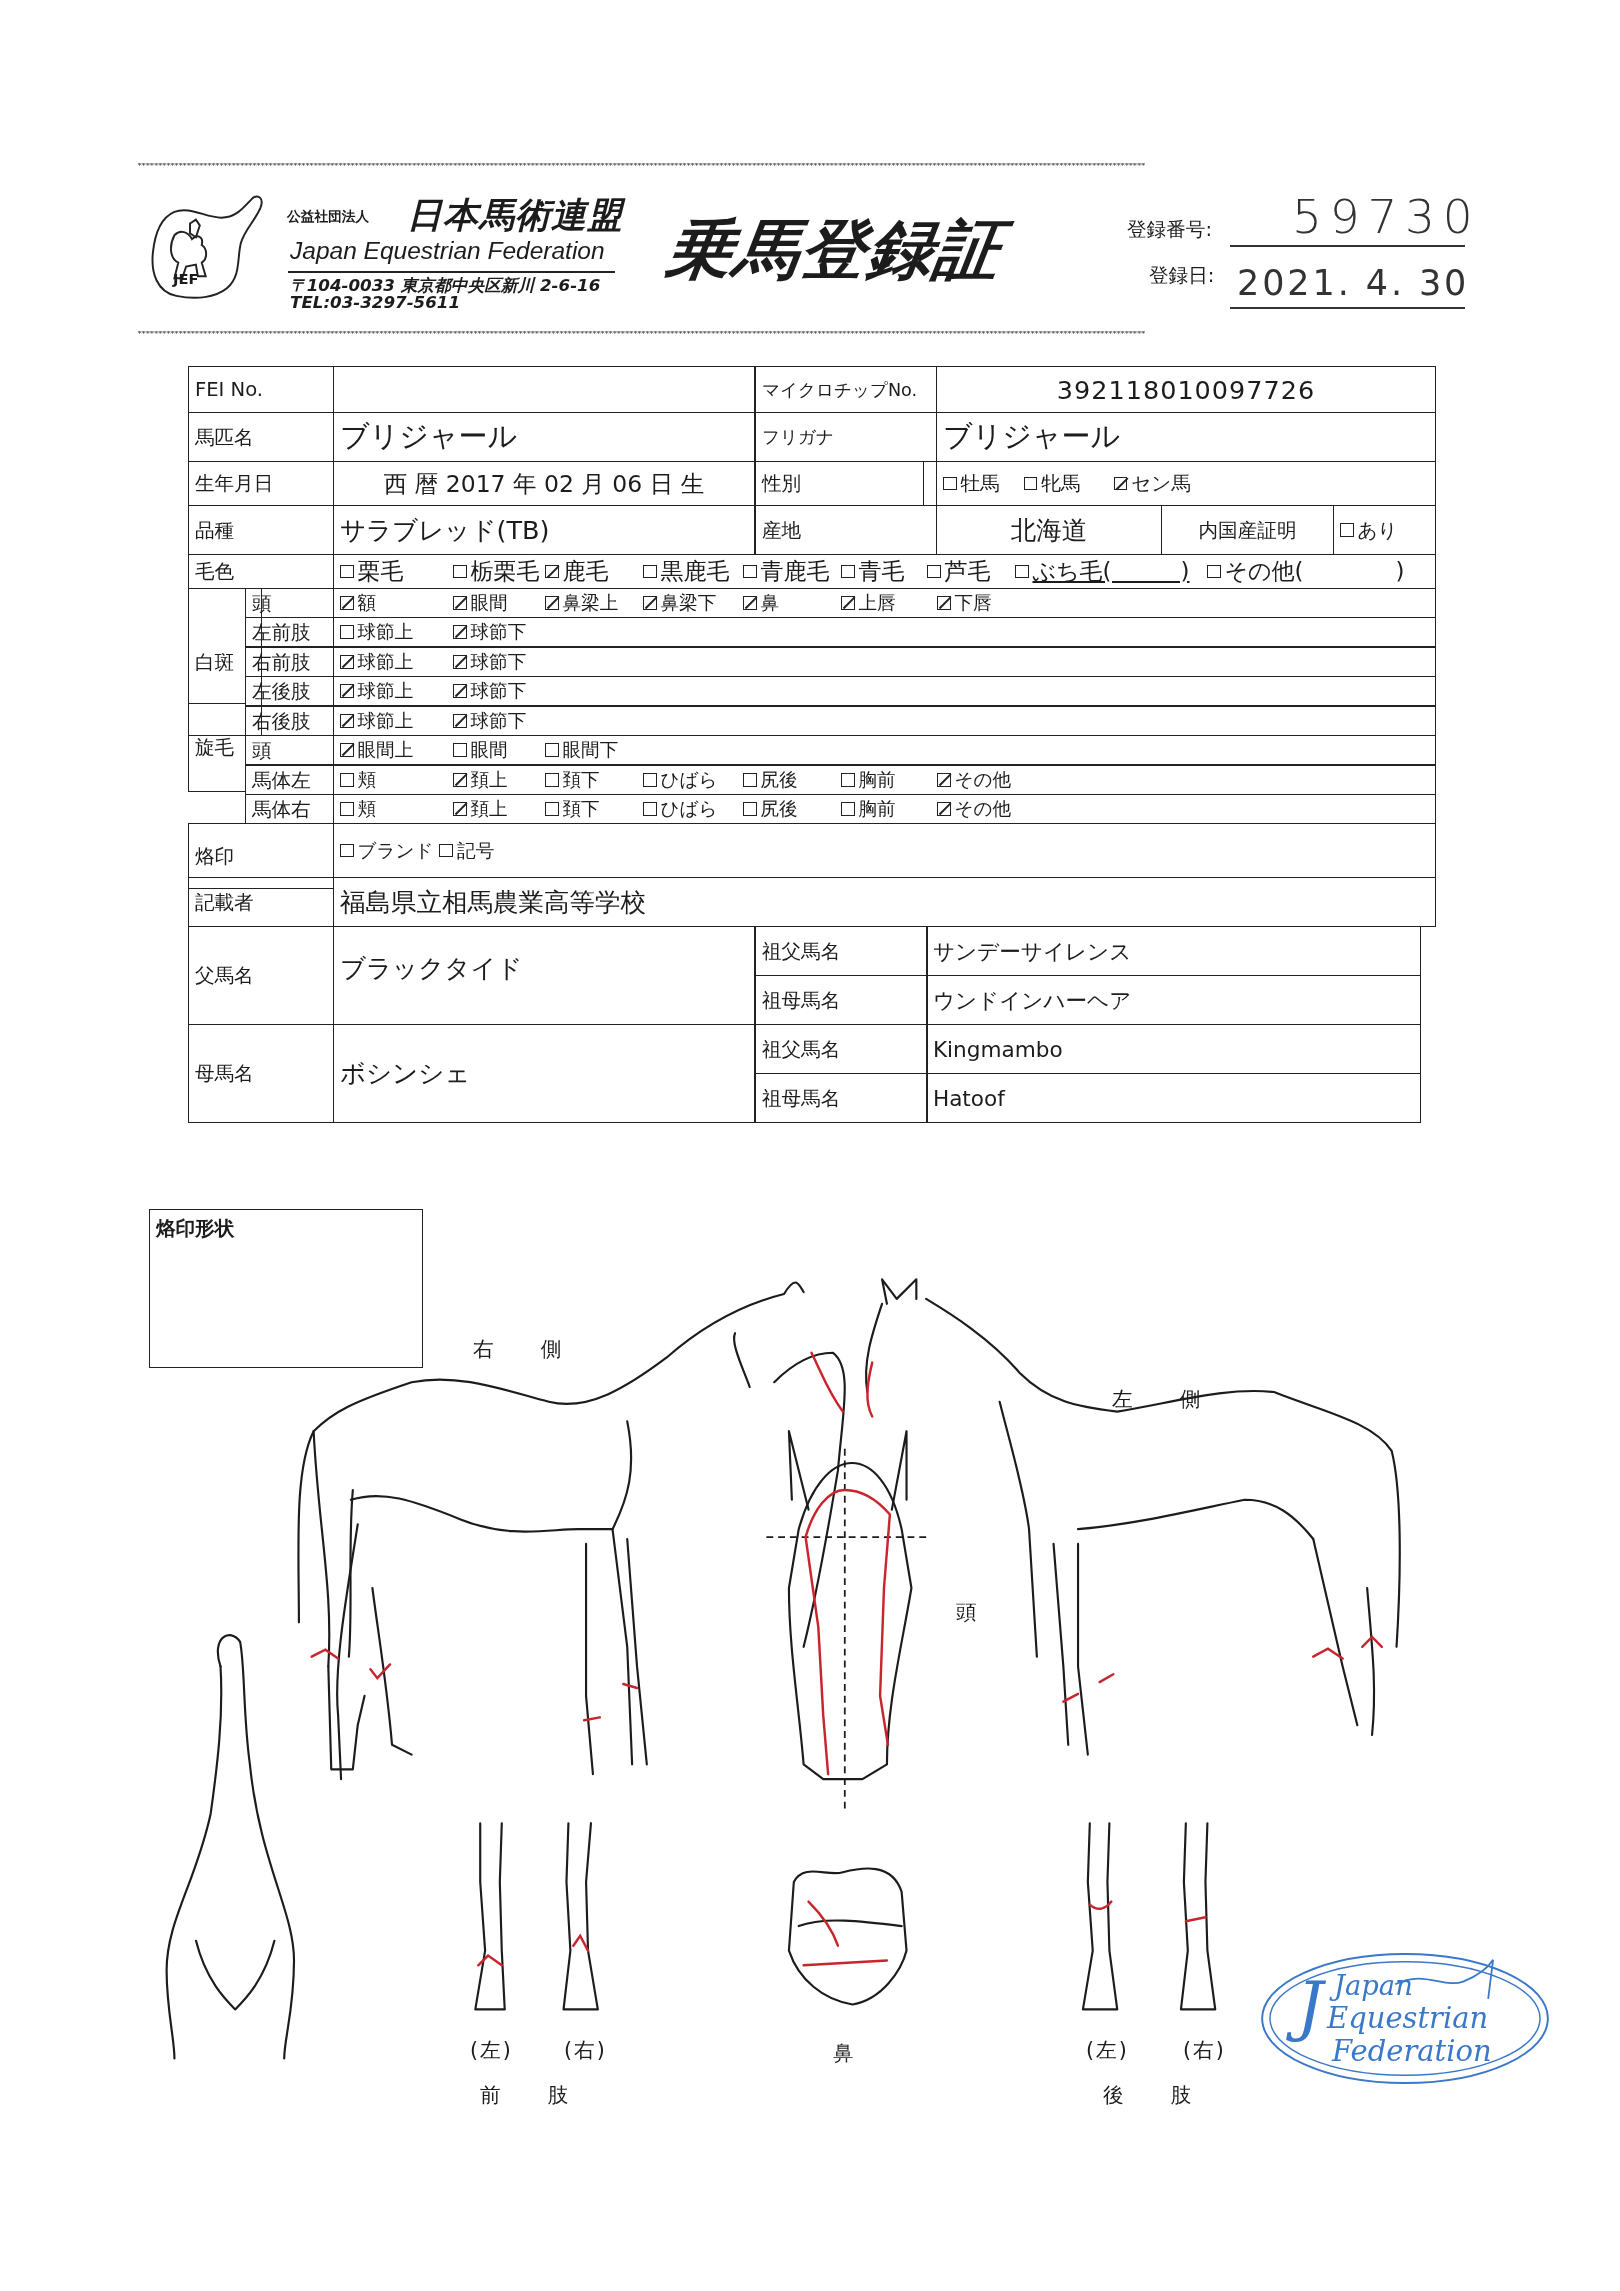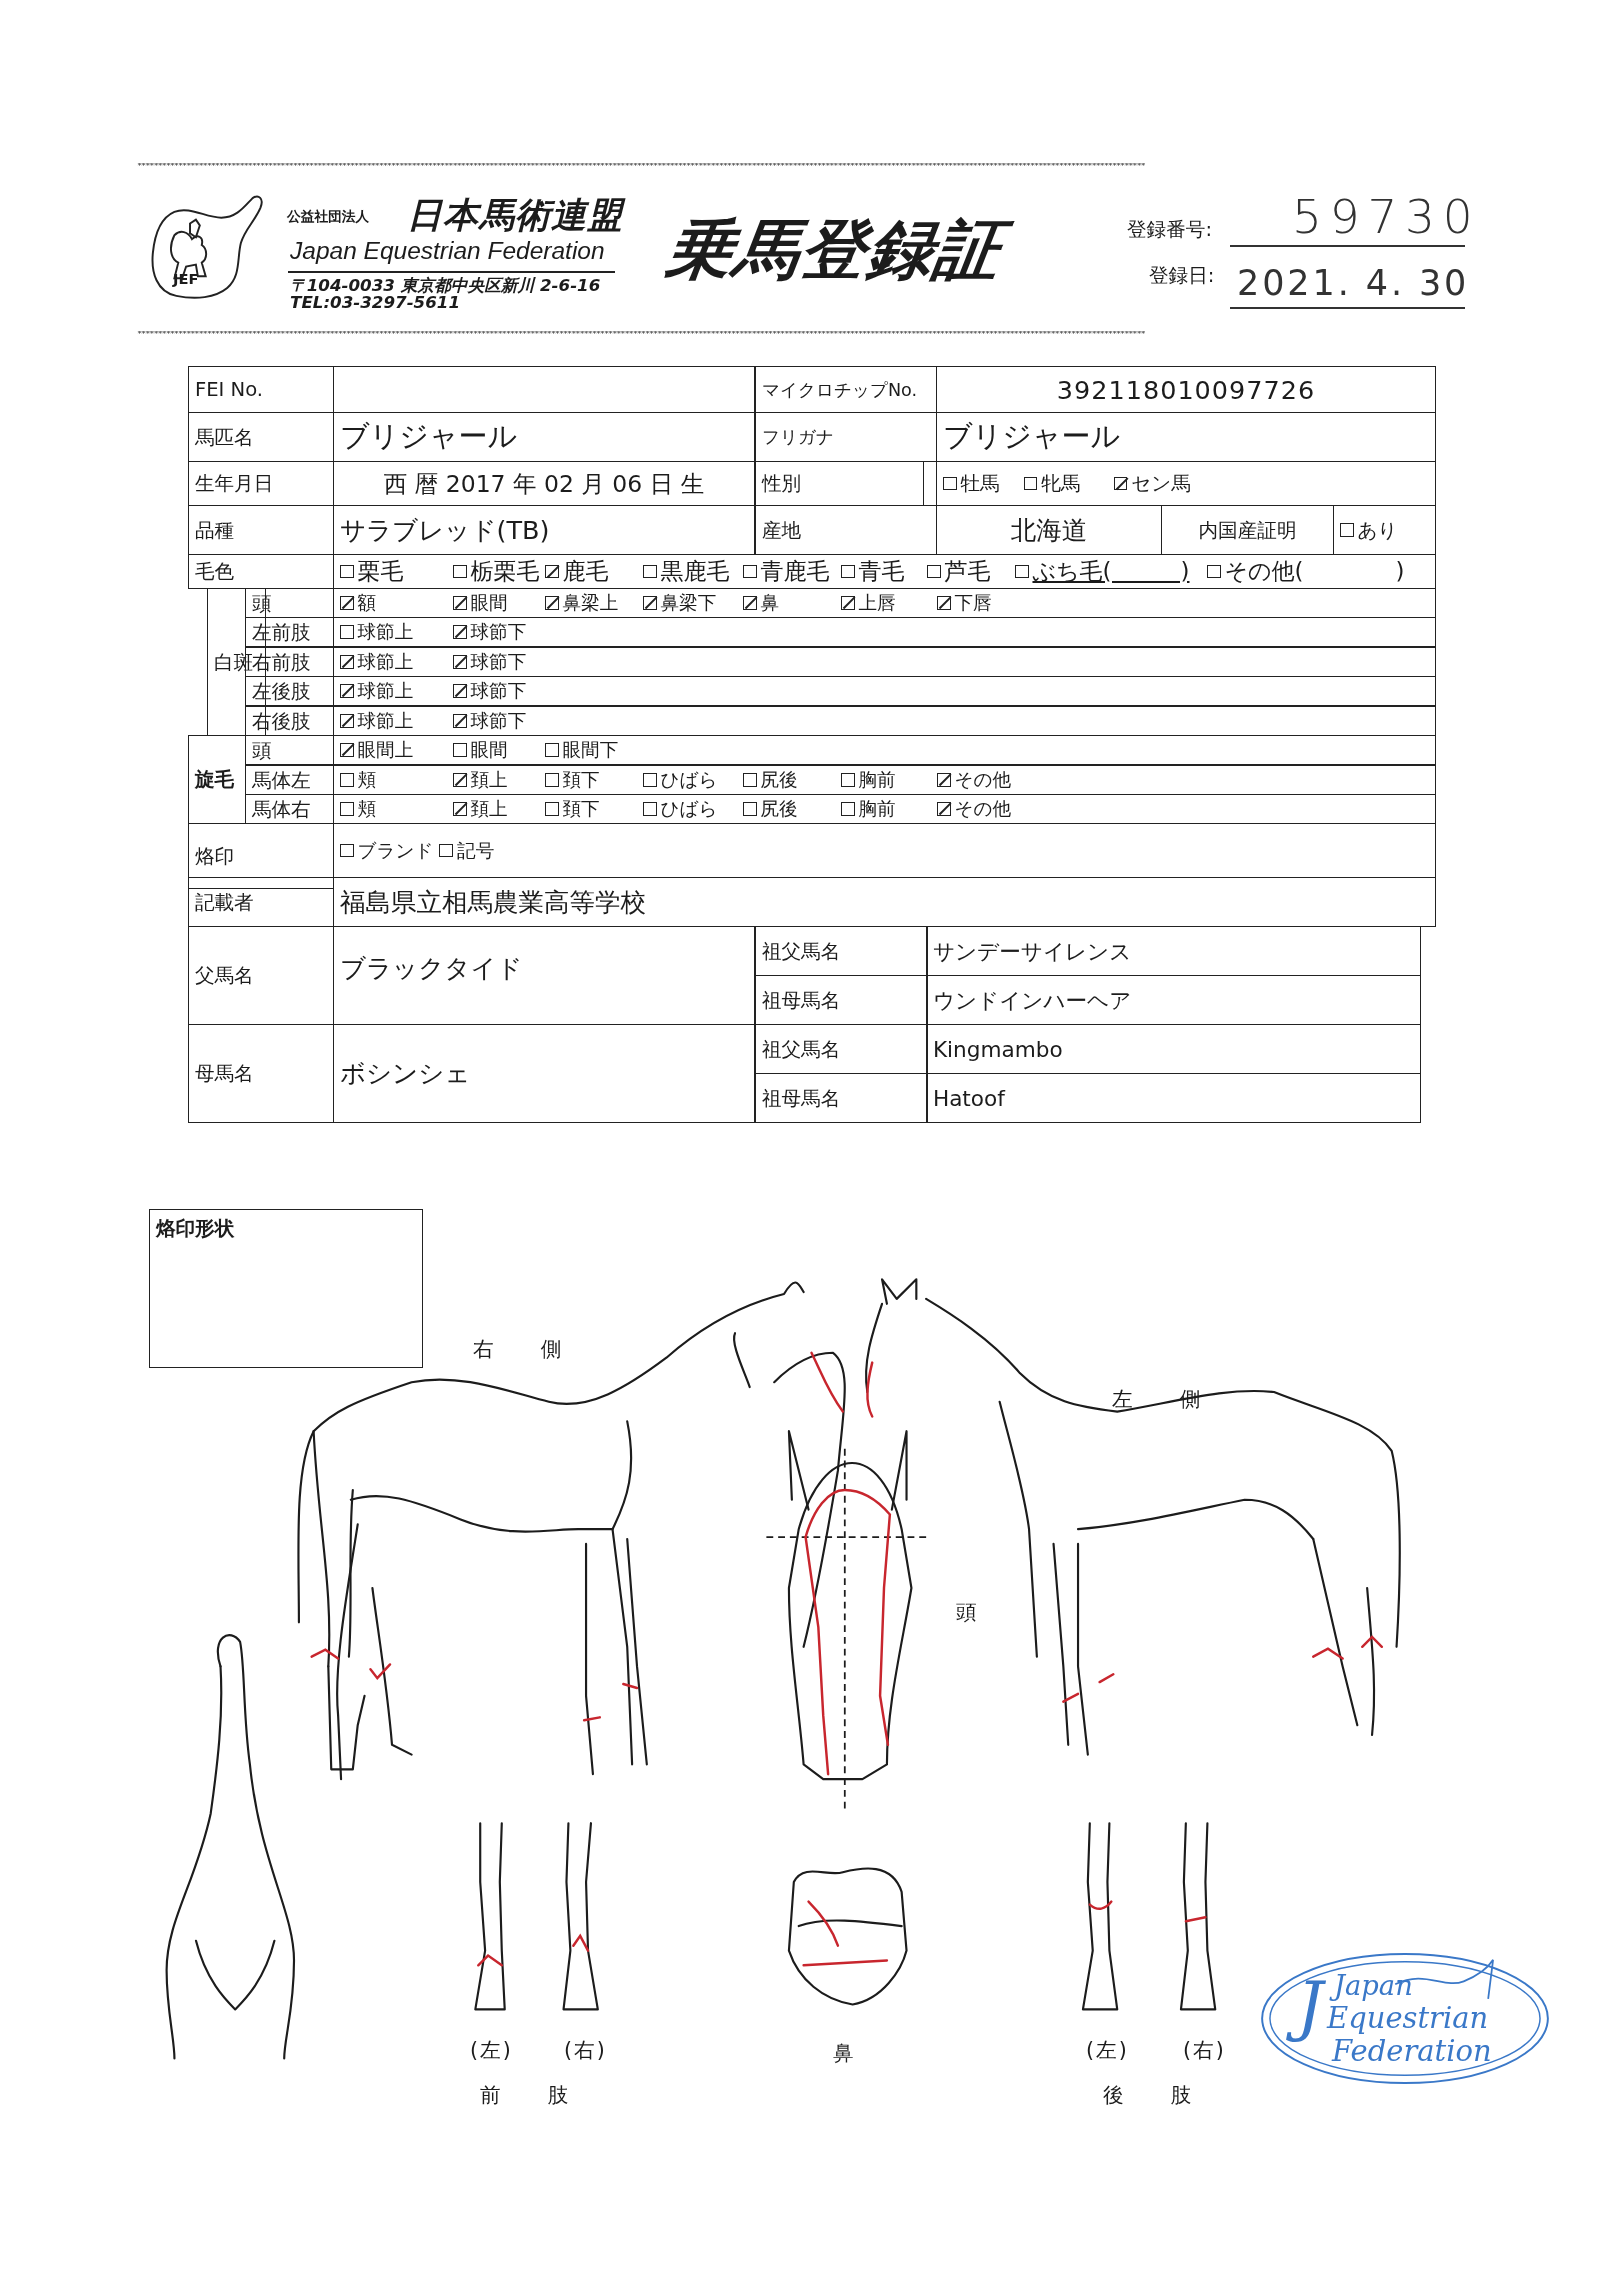--- a/index.html
+++ b/index.html
@@ -138,21 +138,21 @@
   <span class="opt" style="width:192px;text-decoration:underline;">
       <span class="box"></span>
       <span>ぶち毛(　　　)</span>
     </span>
   <span class="opt">
       <span class="box"></span>
       <span>その他(　　　　)</span>
     </span>
 </div>
 
-<div class="cell" style="left:188px; top:588px; width:59px; height:148px;margin-left:19px;">白斑</div>
+<div class="cell" style="left:188px; top:588px; width:74px; height:148px;">白斑</div>
 
 <div class="cell" style="left:245px; top:588px; width:89px; height:30px;">頭</div>
 <div class="cell" style="left:333px; top:588px; width:1103px; height:30px; font-size:18.6px;">
   <span class="opt" style="width:113px;">
       <span class="box checked"></span>
       <span>額</span>
     </span>
   <span class="opt" style="width:92px;">
       <span class="box checked"></span>
       <span>眼間</span>
@@ -220,21 +220,21 @@
   <span class="opt" style="width:113px;">
       <span class="box checked"></span>
       <span>球節上</span>
     </span>
   <span class="opt">
       <span class="box checked"></span>
       <span>球節下</span>
     </span>
 </div>
 
-<div class="cell" style="left:188px; top:735px; width:58px; height:89px;font-weight:bold;">旋毛</div>
+<div class="cell" style="left:188px; top:703px; width:58px; height:89px;">旋毛</div>
 <div class="cell" style="left:245px; top:735px; width:89px; height:30px;">頭</div>
 <div class="cell" style="left:333px; top:735px; width:1103px; height:30px; font-size:18.6px;">
   <span class="opt" style="width:113px;">
       <span class="box checked"></span>
       <span>眼間上</span>
     </span>
   <span class="opt" style="width:92px;">
       <span class="box"></span>
       <span>眼間</span>
     </span>

